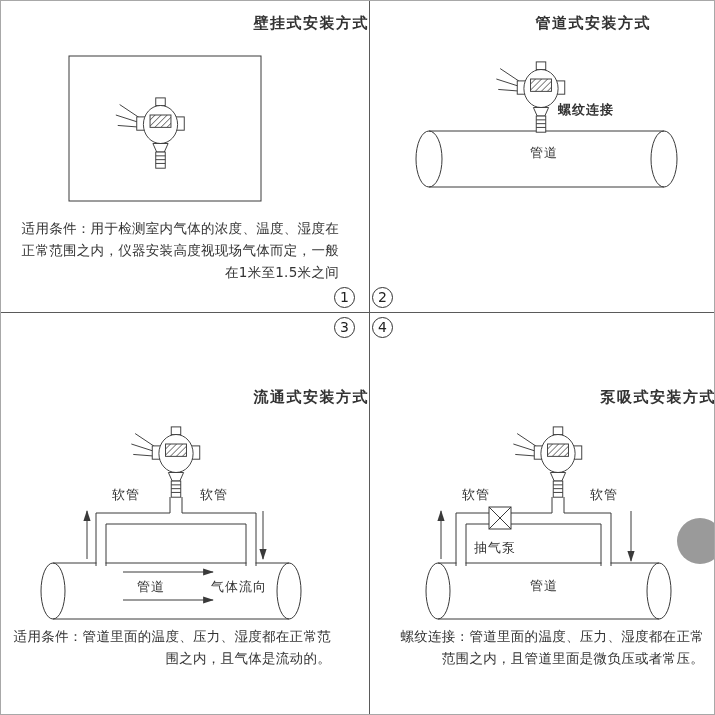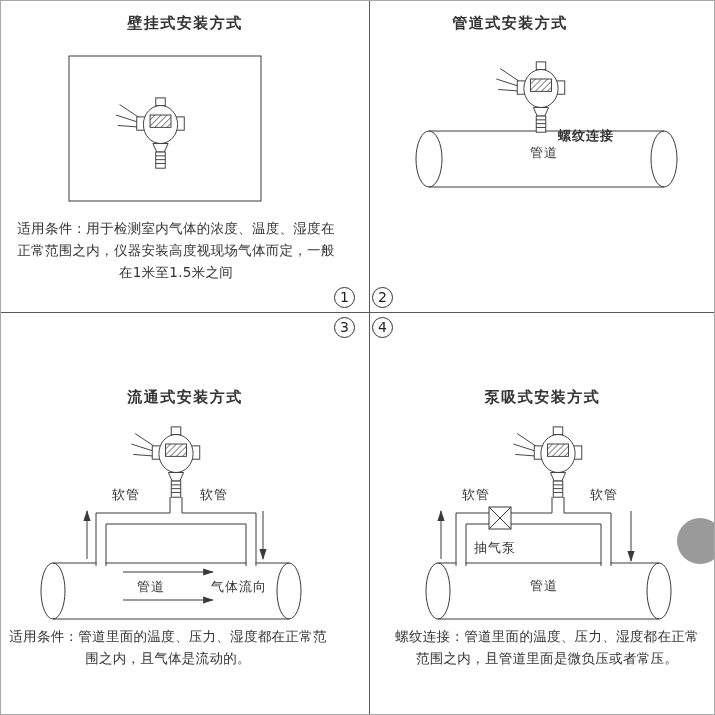--- a/index.html
+++ b/index.html
@@ -5,25 +5,25 @@
   * { margin:0; padding:0; box-sizing:border-box; }
   html,body { background:#fff; font-family:"DejaVu Sans", sans-serif; }
   .canvas { position:relative; width:715px; height:715px; background:#fff;
             border:1px solid #a8a8a8; overflow:hidden; }
   .art { position:absolute; left:0; top:0; }
   .ln { stroke:#3a3a3a; stroke-width:1; }
   .shape { fill:#fff; stroke:#3a3a3a; stroke-width:1; }
   .divider-v { position:absolute; left:368px; top:0; width:1px; height:715px; background:#5a5a5a; }
   .divider-h { position:absolute; left:0; top:311px; width:715px; height:1px; background:#5a5a5a; }
   .title { position:absolute; font-size:15px; font-weight:600; letter-spacing:1.5px;
-           color:#333; text-align:center; white-space:nowrap; }
+           color:#333; text-align:right; white-space:nowrap; }
   .desc { position:absolute; font-size:13.5px; line-height:22px; letter-spacing:0.3px;
-          color:#333; text-align:center; }
+          color:#333; text-align:right; }
   .lbl { position:absolute; font-size:13px; color:#333; white-space:nowrap; letter-spacing:1px; }
-  .lbl.bold { font-weight:700;margin-top:26px; }
+  .lbl.bold { font-weight:700; }
   .marker { position:absolute; width:21px; height:21px; border:1px solid #333;
             border-radius:50%; font-size:14px; line-height:19px; text-align:center;
             color:#222; background:#fff; }
 </style>
 </head>
 <body>
 
 <div class="canvas">
 
   <svg class="art" width="715" height="715" xmlns="http://www.w3.org/2000/svg" xmlns:xlink="http://www.w3.org/1999/xlink">

